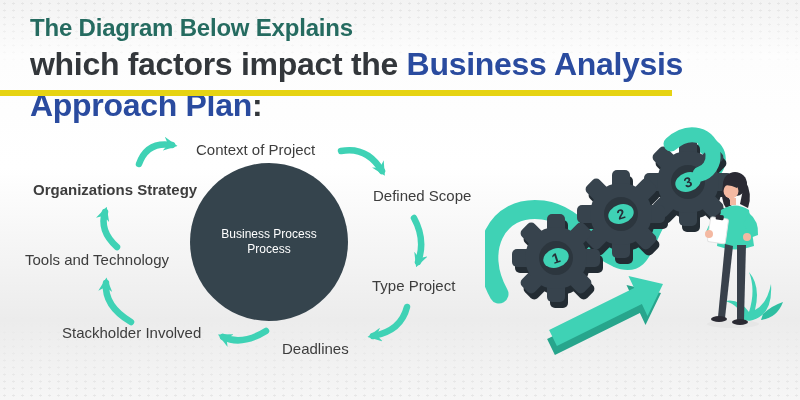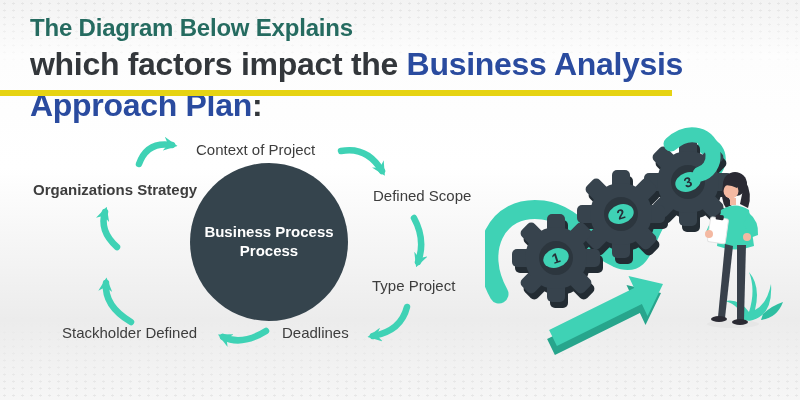--- a/index.html
+++ b/index.html
@@ -18,21 +18,21 @@
 
   .header{position:absolute;left:30px;top:13px;line-height:1.28;}
   .title-line1{font-size:24px;font-weight:bold;color:#256b60;letter-spacing:-.2px;}
   .title-line2{font-size:32px;font-weight:bold;color:#33373b;letter-spacing:-.3px;}
   .title-highlight{color:#2a4b9f;}
   .underline-bar{position:absolute;left:0;top:90px;width:672px;height:6px;background:#e6d313;}
 
   .label{position:absolute;font-size:15px;color:#3d3d3d;white-space:nowrap;text-align:center;}
   .center-circle{position:absolute;left:190px;top:163px;width:158px;height:158px;border-radius:50%;
     background:#35444d;display:flex;align-items:center;justify-content:center;text-align:center;}
-  .center-circle .txt{color:#ffffff;font-weight:bold;font-size:15px;line-height:1.25;}
+  .center-circle .txt{color:#ffffff;font-weight:normal;font-size:12px;line-height:1.25;}
 
   .cycle-svg{position:absolute;left:0;top:110px;}
   .illus-svg{position:absolute;left:485px;top:122px;}
 
   .logo{position:absolute;left:694px;top:356px;width:90px;line-height:1;margin-top:48px;}
   .logo-row1{display:flex;align-items:center;gap:2px;margin-left:5px;}
   .logo-brand{font-size:10px;font-weight:bold;letter-spacing:.2px;}
   .logo-brand .p1{color:#a32b22;}
   .logo-brand .p2{color:#e23b2e;}
   .logo-training{font-size:14.5px;color:#3c454c;letter-spacing:1.6px;font-weight:bold;margin-top:1px;}
@@ -73,22 +73,23 @@
   <div class="center-circle">
     <div class="txt">
       <div>Business Process</div>
       <div>Process</div>
     </div>
   </div>
 
   <div class="label" style="left:196px;top:141px;">Context of Project</div>
   <div class="label" style="left:372px;top:277px;">Type Project</div>
   <div class="label" style="left:373px;top:187px;">Defined Scope</div>
-  <div class="label" style="left:282px;top:324px;">Deadlines</div>
-  <div class="label" style="left:62px;top:324px;">Stackholder Defined</div>
+  <div class="label" style="left:282px;top:340px;">Deadlines</div>
+  <div class="label" style="left:62px;top:324px;">Stackholder Involved</div>
+  <div class="label" style="left:25px;top:251px;">Tools and Technology</div>
   <div class="label" style="left:33px;top:181px;font-weight:bold;">Organizations Strategy</div>
 
   <svg class="illus-svg" width="310" height="240" viewBox="0 0 310 240">
     <defs>
       <g id="gearbase">
         <rect x="-9" y="-44" width="18" height="24" rx="5"></rect>
         <rect x="-9" y="-44" width="18" height="24" rx="5" transform="rotate(45)"></rect>
         <rect x="-9" y="-44" width="18" height="24" rx="5" transform="rotate(90)"></rect>
         <rect x="-9" y="-44" width="18" height="24" rx="5" transform="rotate(135)"></rect>
         <rect x="-9" y="-44" width="18" height="24" rx="5" transform="rotate(180)"></rect>

